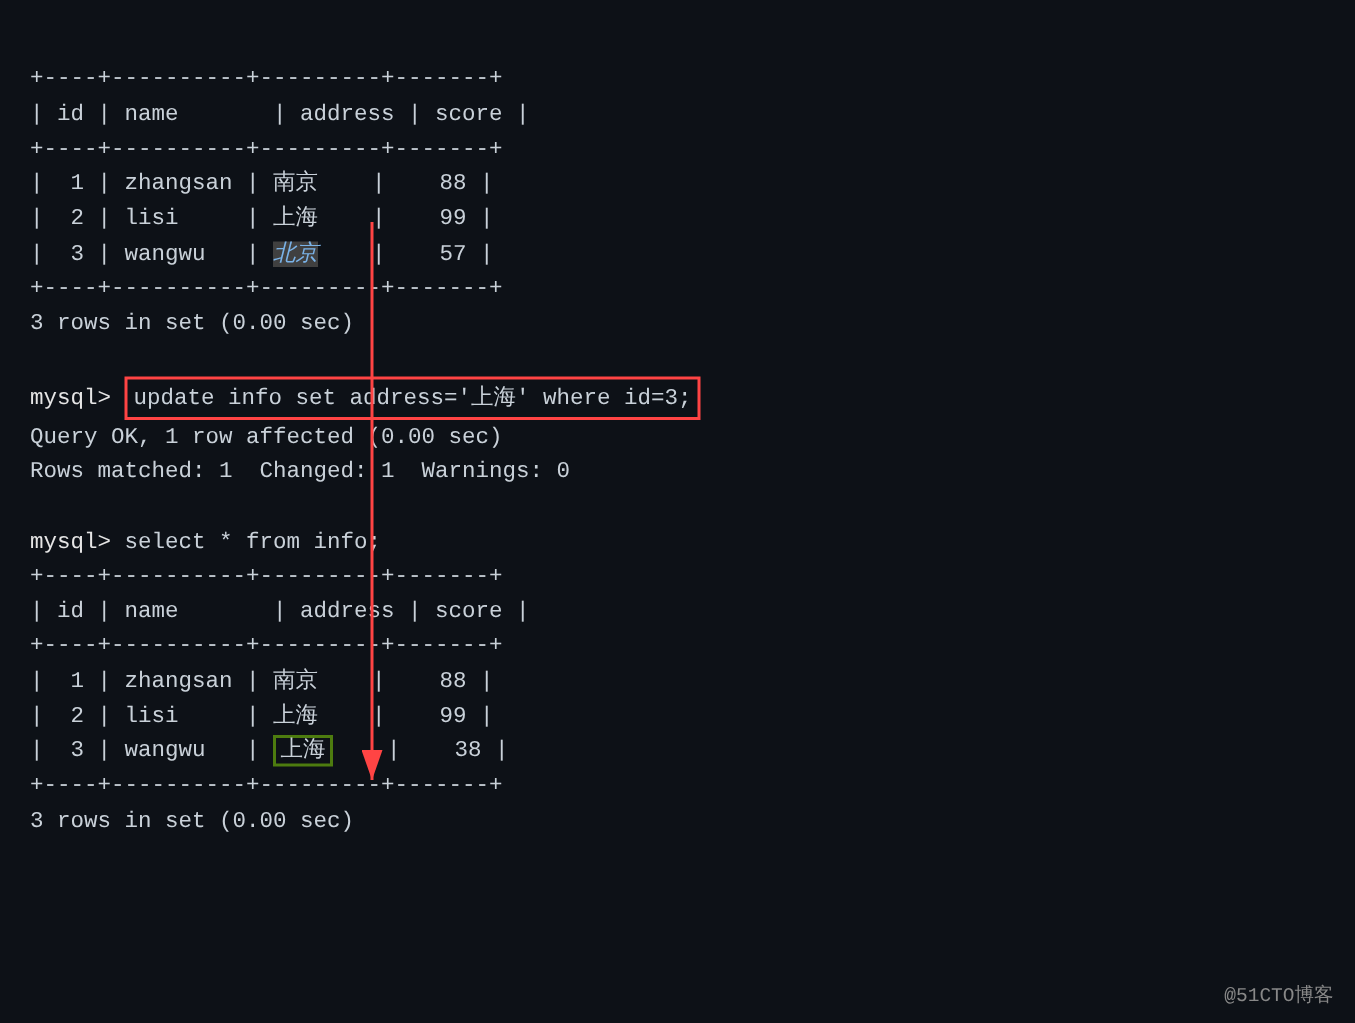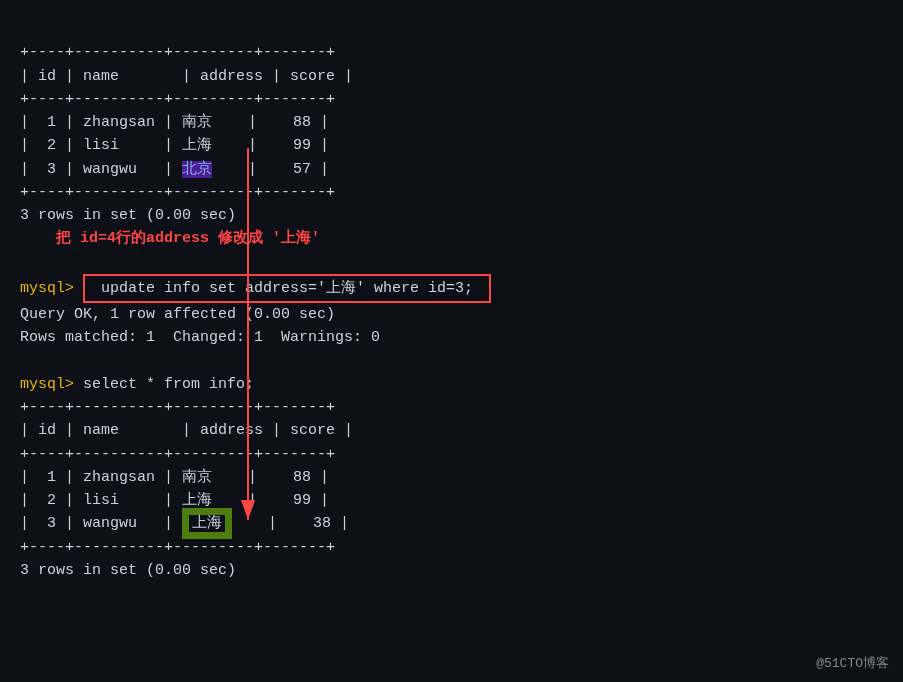--- a/index.html
+++ b/index.html
@@ -12,67 +12,67 @@
       color: #c9d1d9;
       overflow: hidden;
       position: relative;
     }
     .terminal {
       padding: 18px 20px;
       line-height: 1.55;
       white-space: pre;
     }
     .red-annotation { color: #ff4444; font-weight: bold; }
-    .prompt { color: #eab308; text-align: right; }
+    .prompt { color: #e5e5e5; text-align: right; }
     .cmd-box {
       display: inline-block;
       border: 2px solid #ff4444;
-      padding: 1px 16px;
+      padding: 1px 4px;
     }
     
     .arrow-overlay {
       position: absolute;
       top: 0;
       left: 0;
       width: 903px;
       height: 682px;
       pointer-events: none;
     }
     .watermark {
       position: absolute;
       bottom: 10px;
       right: 14px;
       color: #888;
       font-size: 13px;
       font-family: Liberation Mono, monospace;
     }
     .table-line { color: #c9d1d9; }
     .cell-highlight {
-      background-color: #4c1d95;
+      background-color: #404040;
       color: #7ab3e8;
+      font-style: italic;
     }
     .cell-highlight-red {
-      border: 7px solid #4d7c0f;
+      border: 2px solid #4d7c0f;
       padding: 0 3px;
       color: #c9d1d9;
     }
   </style>
 </head>
 <body>
 
 <div class="terminal">
 <span class="table-line">+----+----------+---------+-------+
 | id | name       | address | score |
 +----+----------+---------+-------+
 |  1 | zhangsan | 南京    |    88 |
 |  2 | lisi     | 上海    |    99 |
 |  3 | wangwu   | </span><span class="cell-highlight">北京</span><span class="table-line">    |    57 |
 +----+----------+---------+-------+
 </span><span>3 rows in set (0.00 sec)
-</span><span class="red-annotation">    把 id=4行的address 修改成 '上海'
 </span>
 <span class="prompt">mysql&gt; </span><span class="cmd-box">update info set address='上海' where id=3;</span>
 <span>Query OK, 1 row affected (0.00 sec)
 Rows matched: 1  Changed: 1  Warnings: 0
 
 </span><span class="prompt">mysql&gt; </span><span>select * from info;
 </span><span class="table-line">+----+----------+---------+-------+
 | id | name       | address | score |
 +----+----------+---------+-------+
 |  1 | zhangsan | 南京    |    88 |

